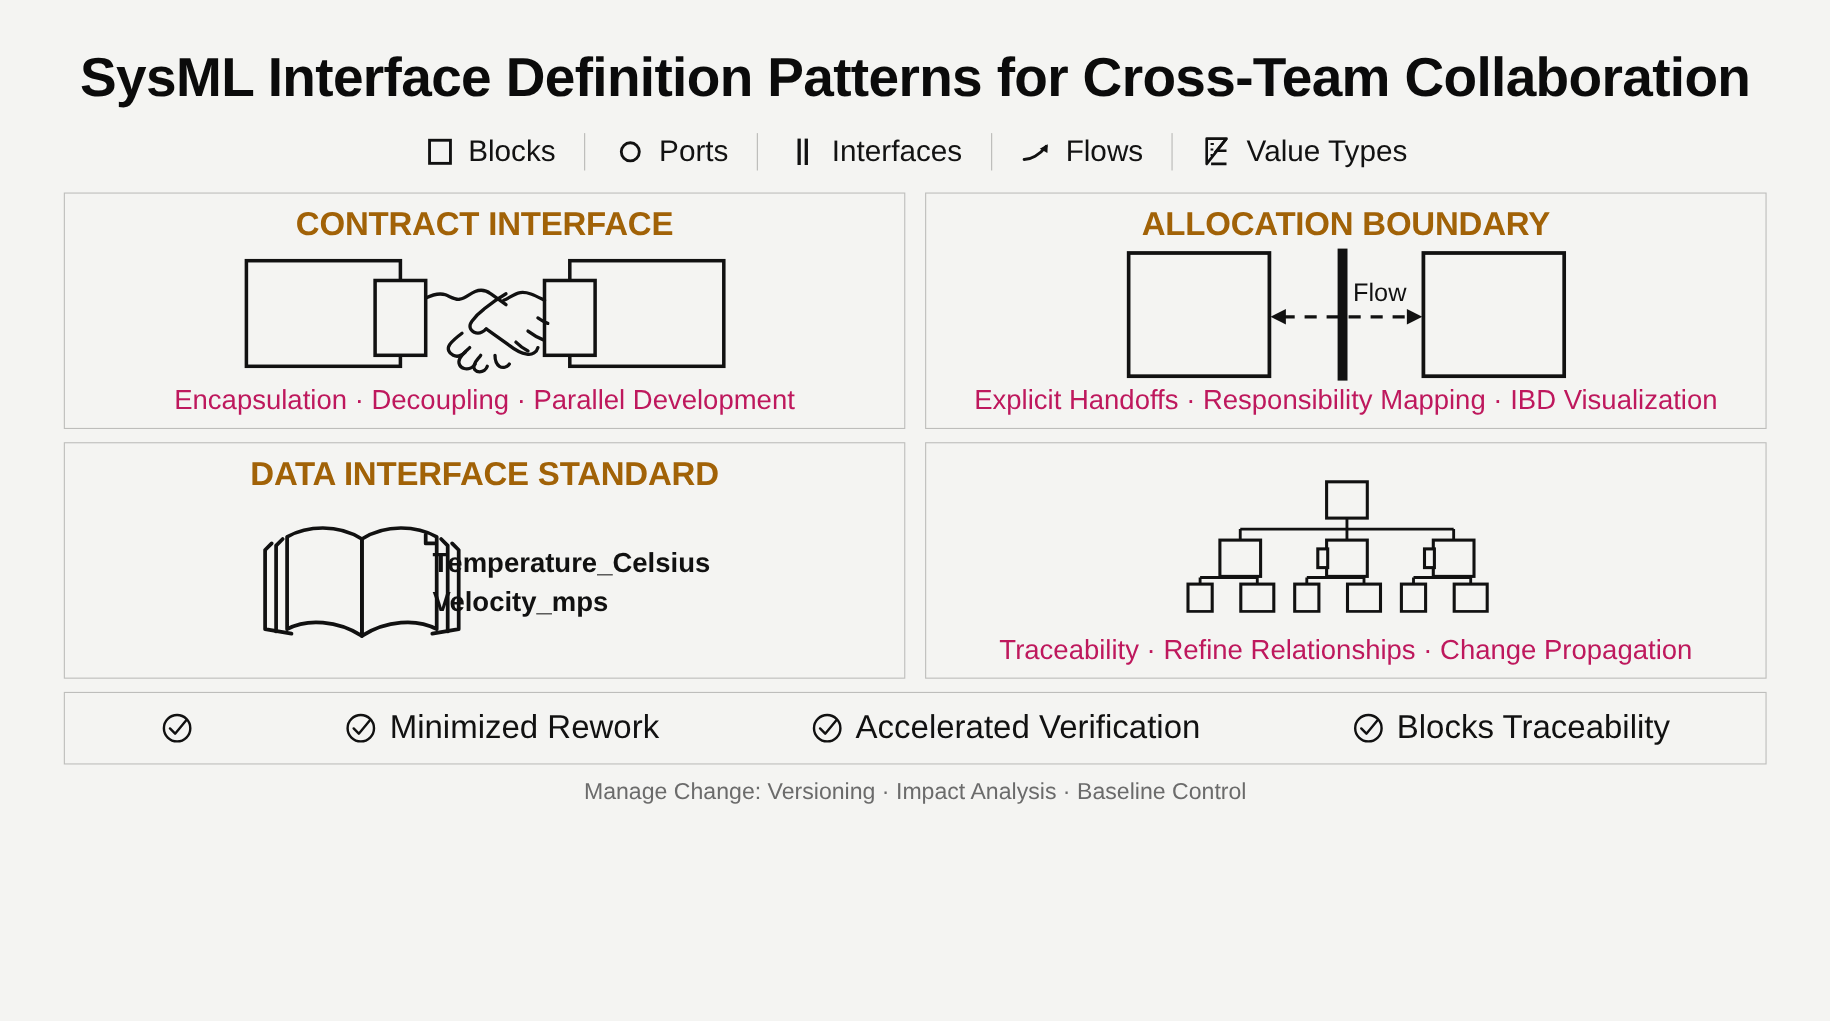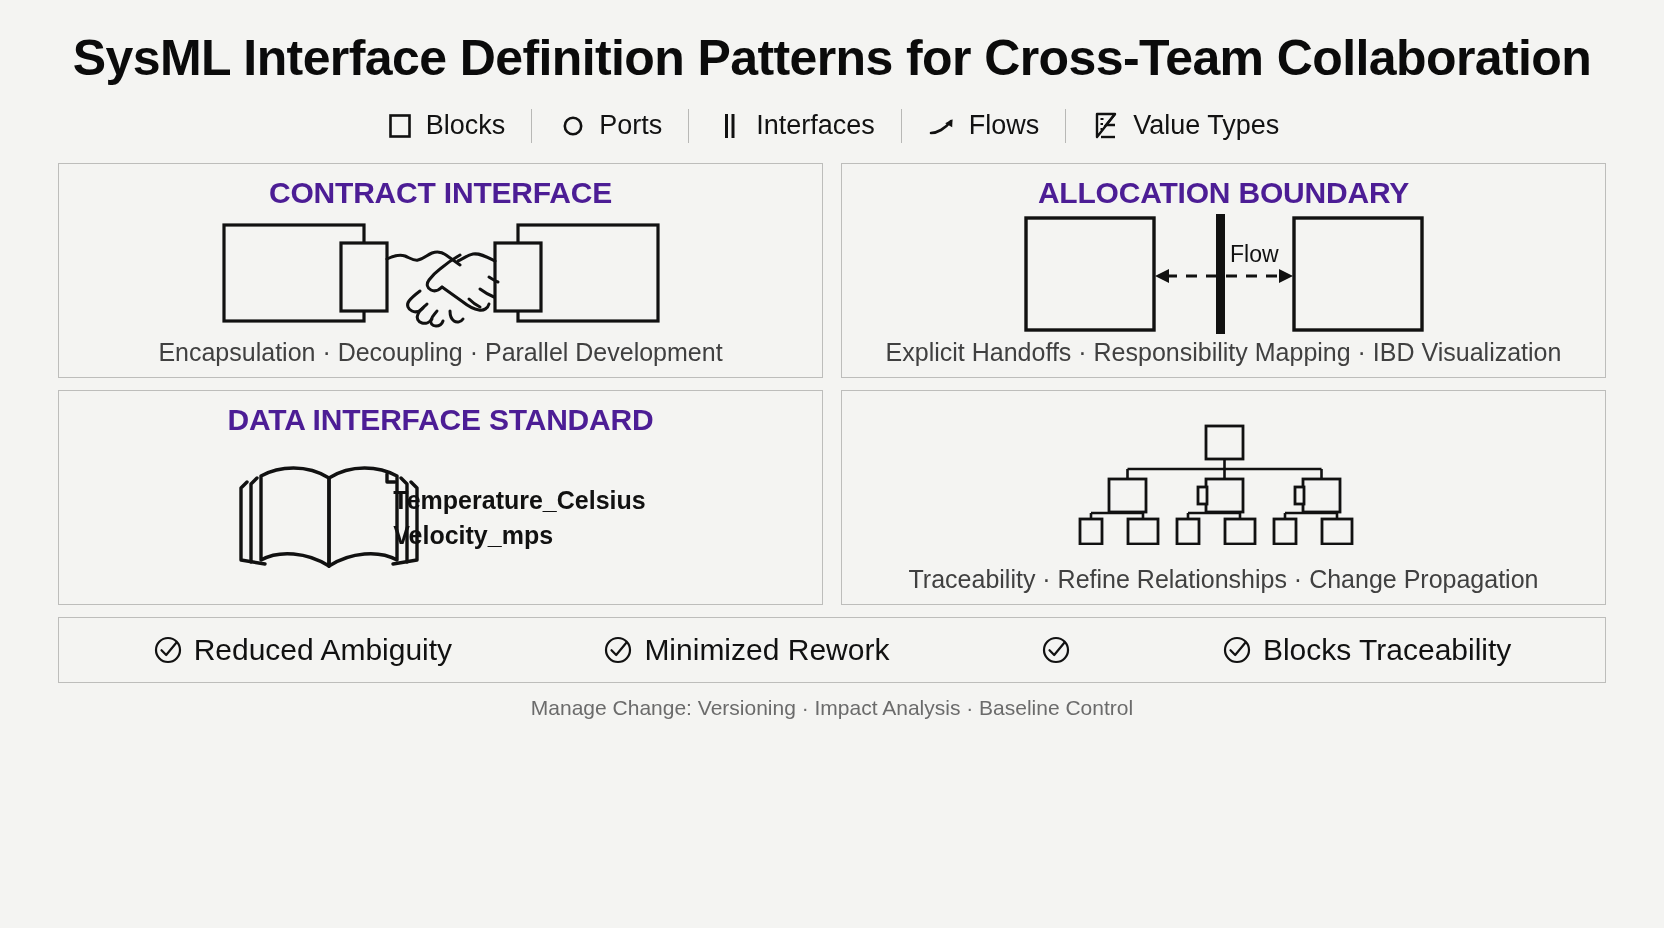--- a/index.html
+++ b/index.html
@@ -12,21 +12,21 @@
     background: #f4f4f2;
     font-family: "Liberation Sans", sans-serif;
     color: #111111;
     overflow: hidden;
   }
   #infographic {
     position: relative;
     width: 1664px;
     height: 928px;
     box-sizing: border-box;
-    padding: 4px 58px;
+    padding: 16px 58px;
     display: flex;
     flex-direction: column;
   }
 
   
   .title {
     text-align: center;
     font-size: 50px;
     font-weight: 700;
     letter-spacing: -0.6px;
@@ -89,34 +89,34 @@
     flex-direction: column;
     align-items: center;
     padding: 12px 14px 10px;
     min-height: 0;
   }
   .card-title {
     font-size: 30px;
     font-weight: 700;
     letter-spacing: -0.2px;
     text-align: right;
-    color: #4c1d95;
+    color: #a16207;
   }
   .card-art {
     flex: 1;
     display: flex;
     align-items: center;
     justify-content: center;
     width: 100%;
     min-height: 0;
   }
   .card-caption {
     font-size: 25px;
     text-align: center;
-    color: #404040;
+    color: #be185d;
     white-space: nowrap;
   }
 
   
   .benefits {
     border: 1px solid #bdbdbb;
     background: #f4f4f2;
     margin-top: 12px;
     height: 66px;
     display: flex;
@@ -334,40 +334,40 @@
 
   <div class="benefits">
 
     <div class="benefit">
       <span>
         <svg width="30" height="30" viewBox="0 0 30 30">
             <circle cx="15" cy="15" r="12" fill="none" stroke="#111" stroke-width="2.2"></circle>
             <path d="M8.5 15.2 L 13.2 20 L 23.5 7.5" fill="none" stroke="#111" stroke-width="2.2" stroke-linecap="round" stroke-linejoin="round"></path>
           </svg>
       </span>
-      <span>Reduced Ambiguity</span>
     </div>
 
     <div class="benefit">
       <span>
         <svg width="30" height="30" viewBox="0 0 30 30">
             <circle cx="15" cy="15" r="12" fill="none" stroke="#111" stroke-width="2.2"></circle>
             <path d="M8.5 15.2 L 13.2 20 L 23.5 7.5" fill="none" stroke="#111" stroke-width="2.2" stroke-linecap="round" stroke-linejoin="round"></path>
           </svg>
       </span>
       <span>Minimized Rework</span>
     </div>
 
     <div class="benefit">
       <span>
         <svg width="30" height="30" viewBox="0 0 30 30">
             <circle cx="15" cy="15" r="12" fill="none" stroke="#111" stroke-width="2.2"></circle>
             <path d="M8.5 15.2 L 13.2 20 L 23.5 7.5" fill="none" stroke="#111" stroke-width="2.2" stroke-linecap="round" stroke-linejoin="round"></path>
           </svg>
       </span>
+      <span>Accelerated Verification</span>
     </div>
 
     <div class="benefit">
       <span>
         <svg width="30" height="30" viewBox="0 0 30 30">
             <circle cx="15" cy="15" r="12" fill="none" stroke="#111" stroke-width="2.2"></circle>
             <path d="M8.5 15.2 L 13.2 20 L 23.5 7.5" fill="none" stroke="#111" stroke-width="2.2" stroke-linecap="round" stroke-linejoin="round"></path>
           </svg>
       </span>
       <span>Blocks Traceability</span>

